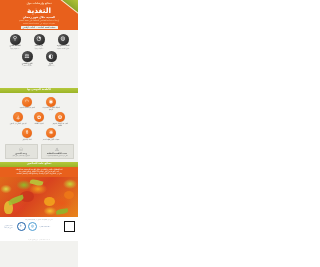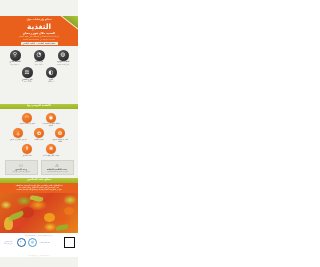--- a/index.html
+++ b/index.html
@@ -5,21 +5,21 @@
   html,body{margin:0;padding:0;background:#ffffff;}
   body{font-family:"DejaVu Sans","Liberation Sans",sans-serif;}
   #poster{
     position:relative;width:78px;height:267px;overflow:hidden;
     background:#f2f2ef;direction:rtl;
   }
 
   
   .header{
     position:relative;width:78px;height:30px;
-    background:#e8601c;overflow:hidden;margin-top:16px;
+    background:#e8601c;overflow:hidden;
   }
   .corner-ribbon{
     position:absolute;top:-5px;right:-11px;width:30px;height:11px;
     background:linear-gradient(180deg,#b9c93a 0%,#8aa82a 100%);
     transform:rotate(38deg);
     border:0.4px solid #f0f0d0;
   }
   .hdr-eyebrow{
     position:absolute;top:3.2px;right:0;left:0;text-align:center;
     font-size:2.4px;line-height:2.6px;color:#ffe9c9;letter-spacing:0.1px;

